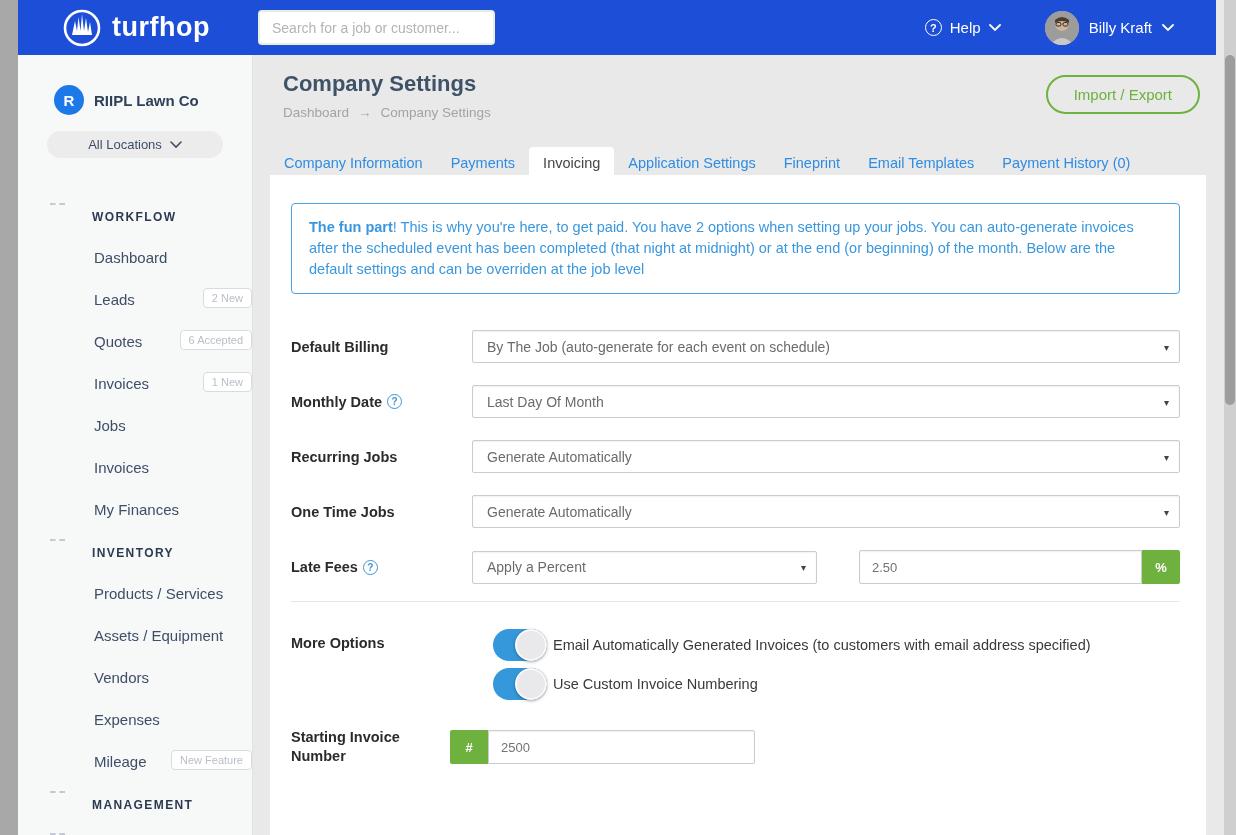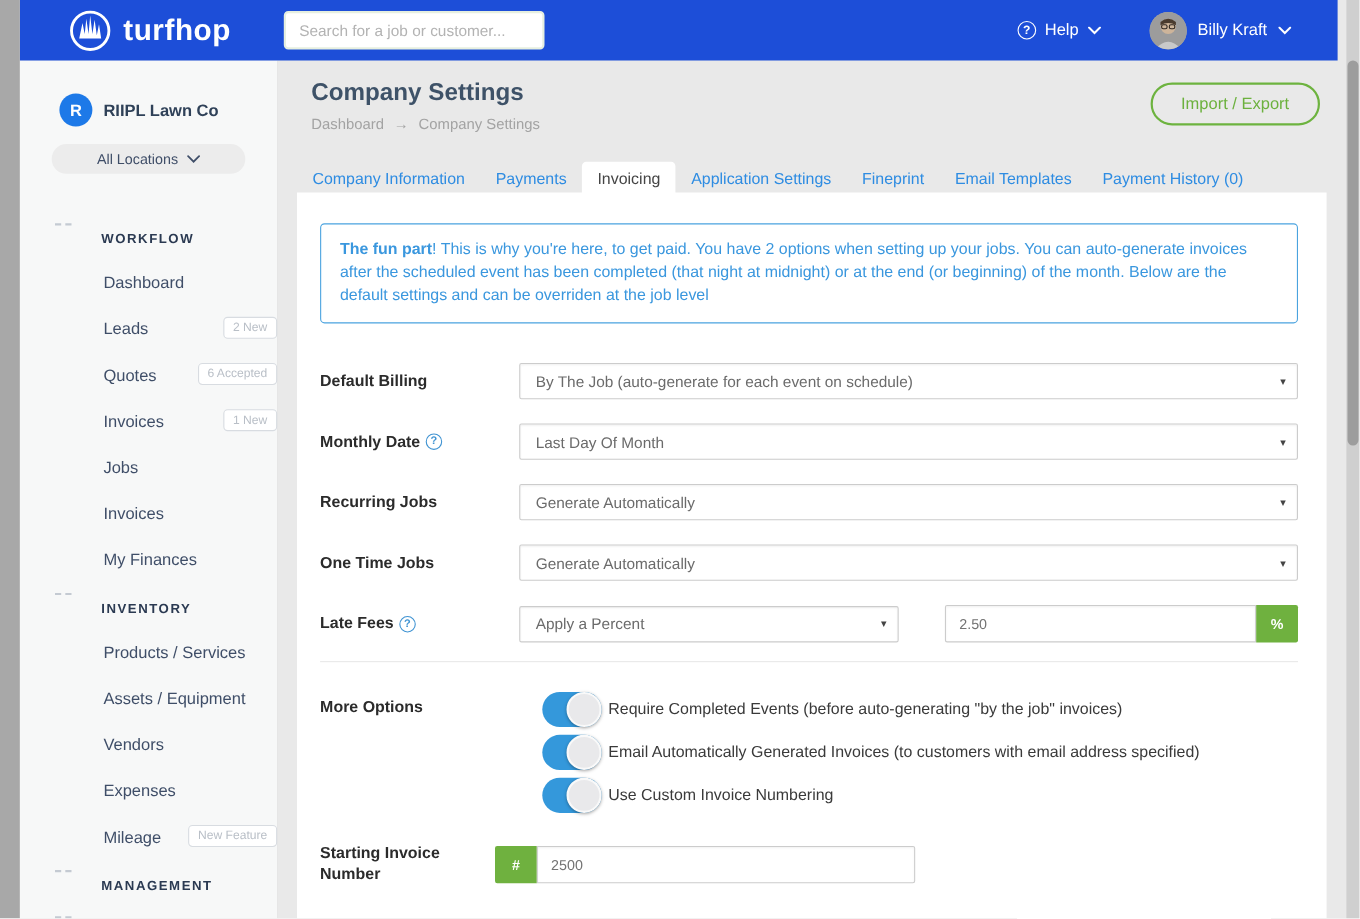--- a/index.html
+++ b/index.html
@@ -75,21 +75,21 @@
   .mrow { display:flex; align-items:flex-start; margin-top:27px; width:889px;gap:43px; }
   .toggles { display:flex; flex-direction:column; gap:7px; }
   .toggle-row { display:flex; align-items:center; gap:6px; }
   .switch { position:relative; width:54px; height:32px; border-radius:16px; background:#3498db; cursor:pointer; flex-shrink:0; }
   .switch .knob { position:absolute; right:0px; top:0px; width:32px; height:32px; border-radius:50%; background:#e9e9eb; border:2px solid #f9f9f9; box-shadow:0 1px 3px rgba(0,0,0,0.35); }
   .toggle-label { font-size:14.5px; color:#3a3a3a; }
 
   .sirow { display:flex; align-items:center; margin-top:28px; width:889px; }
   .sirow .flabel { line-height:19px; }
   .si-input-wrap { display:flex; }
-  .si-input-wrap .textinput { width:344px; border-radius:0 2px 2px 0; }
+  .si-input-wrap .textinput { width:267px; border-radius:0 2px 2px 0; }
 </style>
 </head>
 <body>
 
 <div class="screen">
   <div class="edge-left"></div>
 
   <header class="topbar">
     <div class="brand">
       <svg width="40" height="40" viewBox="0 0 40 40">
@@ -281,26 +281,20 @@
 
       <div class="mrow">
         <div class="flabel" style="margin-top:6px;">
             <span>More Options</span>
           </div>
         <div class="toggles">
           <div class="toggle-row">
             <span class="switch">
                 <span class="knob"></span>
               </span>
-            <span class="toggle-label">Require Completed Events (before auto-generating "by the job" invoices)</span>
-          </div>
-          <div class="toggle-row">
-            <span class="switch">
-                <span class="knob"></span>
-              </span>
             <span class="toggle-label">Email Automatically Generated Invoices (to customers with email address specified)</span>
           </div>
           <div class="toggle-row">
             <span class="switch">
                 <span class="knob"></span>
               </span>
             <span class="toggle-label">Use Custom Invoice Numbering</span>
           </div>
         </div>
       </div>

